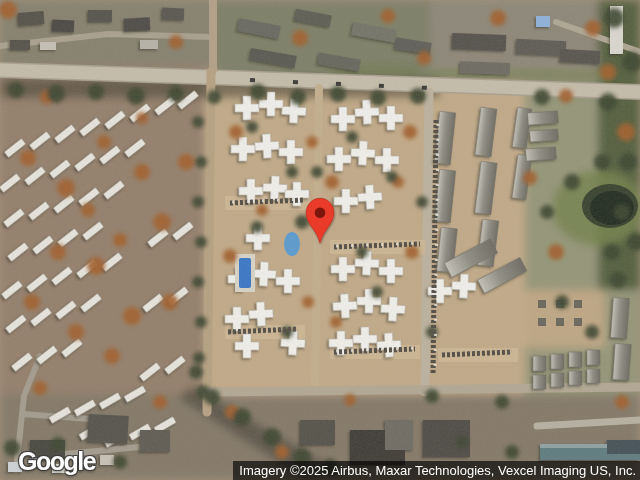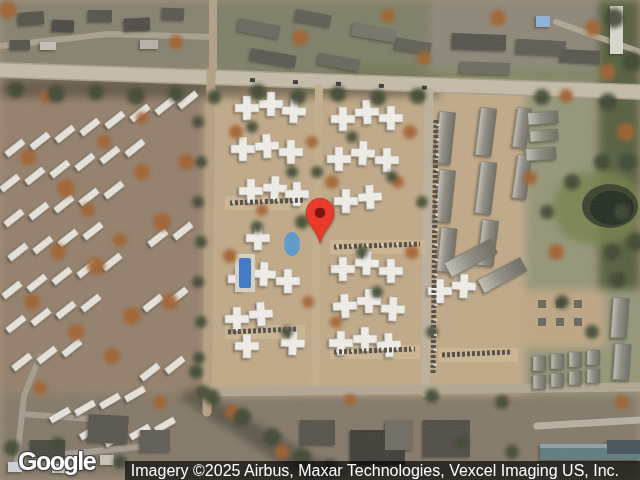--- a/index.html
+++ b/index.html
@@ -11,22 +11,22 @@
     position:absolute;left:18px;bottom:4px;
     color:#fff;font-size:25px;font-weight:700;letter-spacing:-1.5px;
     text-shadow:-1px -1px 0 rgba(60,60,60,.85), 1px -1px 0 rgba(60,60,60,.85),
                 -1px 1px 0 rgba(60,60,60,.85), 1px 1px 0 rgba(60,60,60,.85),
                  0 2px 3px rgba(0,0,0,.35);
     cursor:pointer;user-select:none;
   }
   .attribution{
     position:absolute;right:0;bottom:0;height:19px;
     background:rgba(0,0,0,0.65);
-    color:#fff;font-size:16px;line-height:19px;
-    padding:0 21px 0 6px;white-space:nowrap;
+    color:#fff;font-size:13px;line-height:19px;
+    padding:0 4px 0 6px;white-space:nowrap;
   }
 </style>
 </head>
 <body>
 
 <div class="frame">
 
   <svg class="scene" width="640" height="480" viewBox="0 0 640 480" aria-hidden="true">
     <defs>
       <filter id="f4" x="-20%" y="-20%" width="140%" height="140%">

